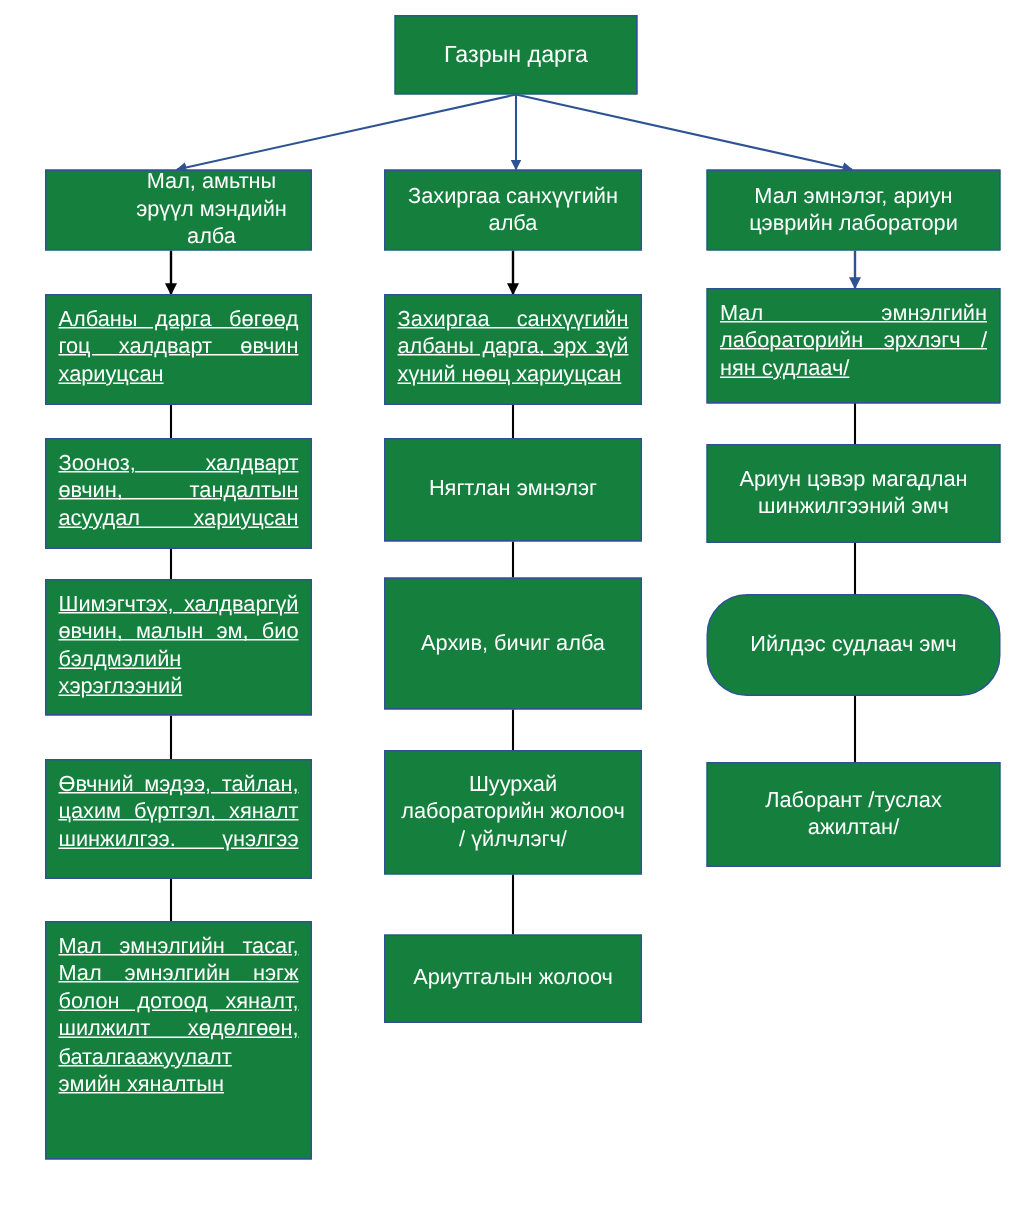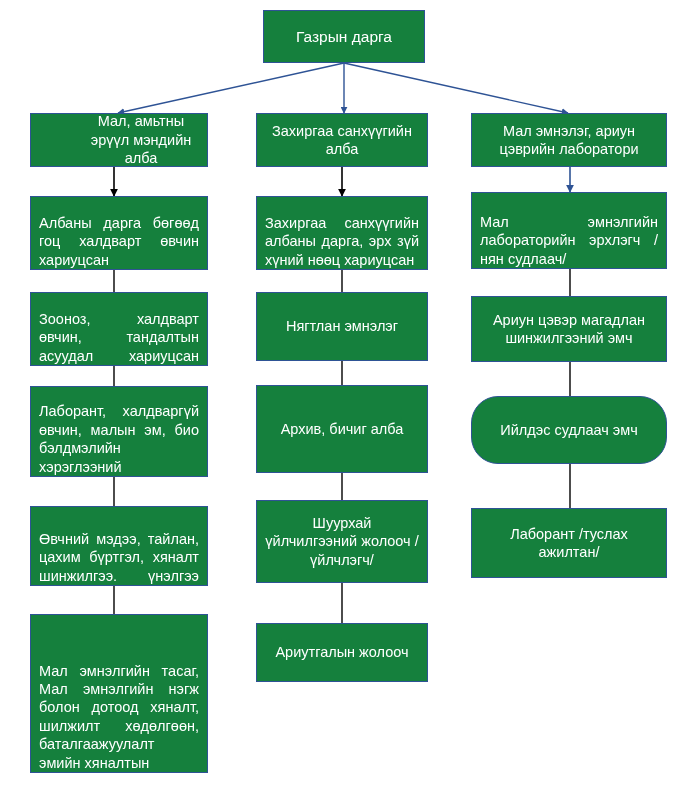--- a/index.html
+++ b/index.html
@@ -50,21 +50,21 @@
   .t-justify {
     text-align: justify;
     text-align-last: justify;
   }
   .t-justify-left {
     text-align: justify;
     text-align-last: left;
   }
   .fs-15 { font-size: 15.5px; }
   .fs-14 { font-size: 14.5px; }
-  .clip-top { align-items: flex-end; }
+  .clip-top { align-items: flex-start; text-decoration: underline; }
   .clip-top .node-text { padding-top: 7px; }
 </style>
 </head>
 <body>
 
 <div id="chart-canvas">
 
   <svg id="connector-layer" viewBox="0 0 687 807" width="687" height="807" xmlns="http://www.w3.org/2000/svg">
     <defs>
       <marker id="arrow-blue" viewBox="0 0 10 10" refX="9" refY="5" markerWidth="5" markerHeight="5" orient="auto-start-reverse">
@@ -107,21 +107,21 @@
 
   <div class="node clip-top" style="left:30px; top:196px; width:178px; height:74px;">
     <div class="node-text t-justify fs-14">Албаны дарга бөгөөд гоц халдварт өвчин хариуцсан</div>
   </div>
 
   <div class="node clip-top" style="left:30px; top:292px; width:178px; height:74px;">
     <div class="node-text t-justify fs-14">Зооноз, халдварт өвчин, тандалтын асуудал хариуцсан</div>
   </div>
 
   <div class="node clip-top" style="left:30px; top:386px; width:178px; height:91px;">
-    <div class="node-text t-justify fs-14">Лаборант, халдваргүй өвчин, малын эм, био бэлдмэлийн хэрэглээний</div>
+    <div class="node-text t-justify fs-14">Шимэгчтэх, халдваргүй өвчин, малын эм, био бэлдмэлийн хэрэглээний</div>
   </div>
 
   <div class="node clip-top" style="left:30px; top:506px; width:178px; height:80px;">
     <div class="node-text t-justify fs-14">Өвчний мэдээ, тайлан, цахим бүртгэл, хяналт шинжилгээ. үнэлгээ</div>
   </div>
 
   <div class="node clip-top" style="left:30px; top:614px; width:178px; height:159px;">
     <div class="node-text t-justify-left fs-14">Мал эмнэлгийн тасаг, Мал эмнэлгийн нэгж болон дотоод хяналт, шилжилт хөдөлгөөн, баталгаажуулалт эмийн хяналтын</div>
   </div>
 
@@ -135,21 +135,21 @@
 
   <div class="node" style="left:256px; top:292px; width:172px; height:69px;">
     <div class="node-text t-center fs-14">Нягтлан эмнэлэг</div>
   </div>
 
   <div class="node" style="left:256px; top:385px; width:172px; height:88px;">
     <div class="node-text t-center fs-14">Архив, бичиг алба</div>
   </div>
 
   <div class="node" style="left:256px; top:500px; width:172px; height:83px;">
-    <div class="node-text t-center fs-14">Шуурхай үйлчилгээний жолооч / үйлчлэгч/</div>
+    <div class="node-text t-center fs-14">Шуурхай лабораторийн жолооч / үйлчлэгч/</div>
   </div>
 
   <div class="node" style="left:256px; top:623px; width:172px; height:59px;">
     <div class="node-text t-center fs-14">Ариутгалын жолооч</div>
   </div>
 
   <div class="node" style="left:471px; top:113px; width:196px; height:54px;">
     <div class="node-text t-center fs-14">Мал эмнэлэг, ариун цэврийн лаборатори</div>
   </div>
 

